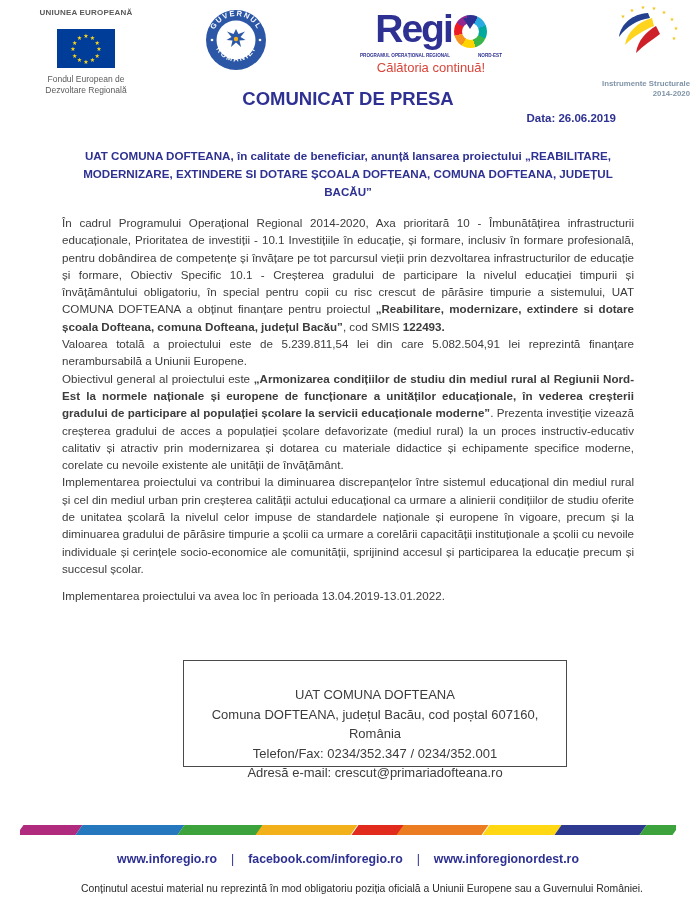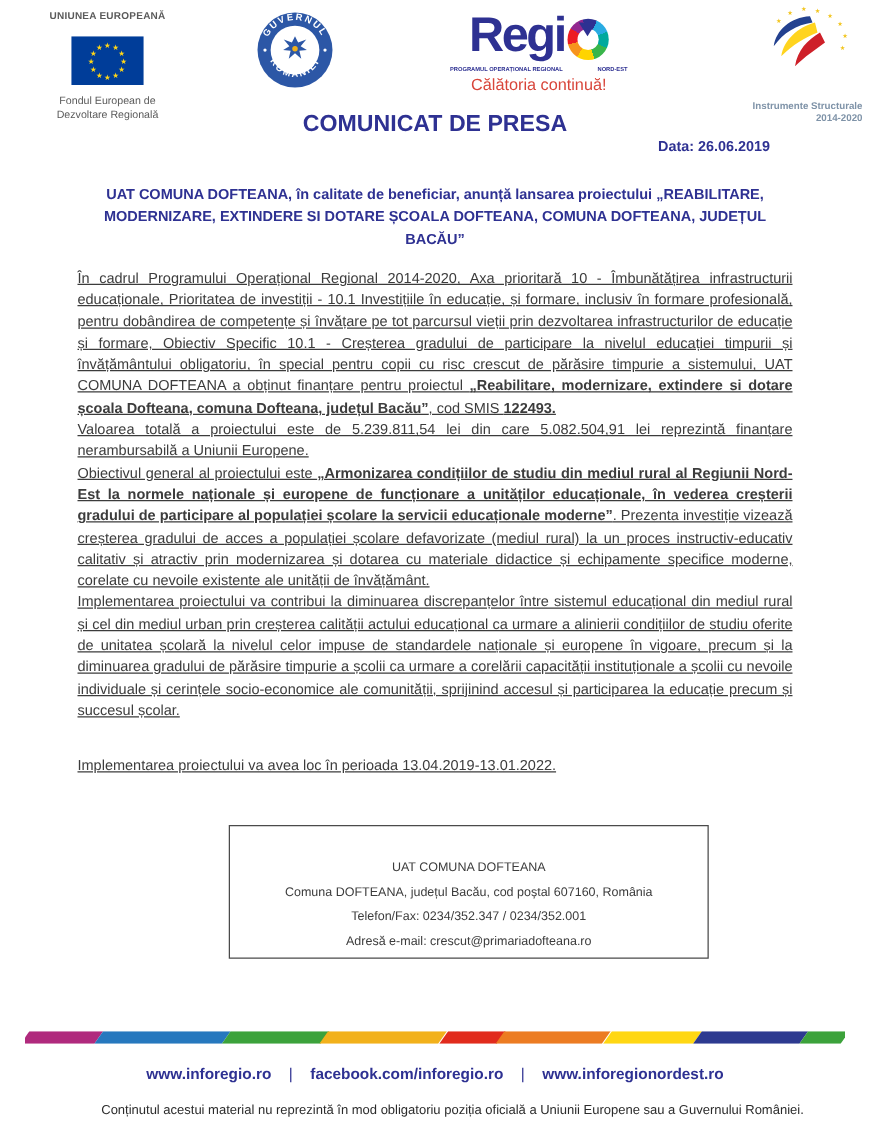--- a/index.html
+++ b/index.html
@@ -28,26 +28,26 @@
   .struct-text { font-size:7.8px; font-weight:bold; color:#7f93a8; line-height:9.5px; margin-top:18px;text-align:right; }
   
   .doc-title { position:absolute; top:88px; left:0; width:100%; text-align:center;
     font-size:18.5px; font-weight:bold; color:#2e3192; }
   .doc-date { position:absolute; top:112px; right:80px; font-size:11.5px; font-weight:bold; color:#2e3192; }
   
   .intro { position:absolute; top:147px; left:62px; width:572px; text-align:center;
     font-size:11.6px; font-weight:bold; color:#2e3192; line-height:18px; }
   
   .body-text { position:absolute; top:214px; left:62px; width:572px;
-    font-size:11.6px; line-height:17.3px; text-align:justify; color:#3c3c3c;text-decoration:underline; }
+    font-size:11.6px; line-height:17.3px; text-align:justify; color:#3c3c3c; }
   .body-text .b { font-weight:bold; }
-  .p5 { margin-top:27px; text-align:left; }
+  .p5 { margin-top:10px; text-align:left; }
   
   .contact-box { position:absolute; top:660px; left:183px; width:384px; height:107px;
-    border:1px solid #4a4a4a; text-align:center; font-size:10px; line-height:19.5px; color:#3c3c3c; padding-top:24px; }
+    border:1px solid #4a4a4a; text-align:center; font-size:13px; line-height:19.5px; color:#3c3c3c; padding-top:24px; }
   
   .invest { position:absolute; top:783px; left:0; width:100%; text-align:center;
     font-size:13.8px; color:#2e3192; line-height:21px; }
   .stripe { position:absolute; top:825px; left:20px; width:656px; height:10px; display:flex; overflow:hidden; }
   .stripe .seg { height:100%; transform:skewX(-35deg); }
   .links-row { position:absolute; top:852px; left:0; width:100%; text-align:center;
     font-size:12.3px; font-weight:bold; color:#2e3192; }
   .links-row .sep { margin:0 14px; font-weight:normal; }
   .disclaimer { position:absolute; top:883px; left:0; width:100%; text-align:center;
     font-size:10.4px; color:#2b2b2b;padding-left:28px; }

